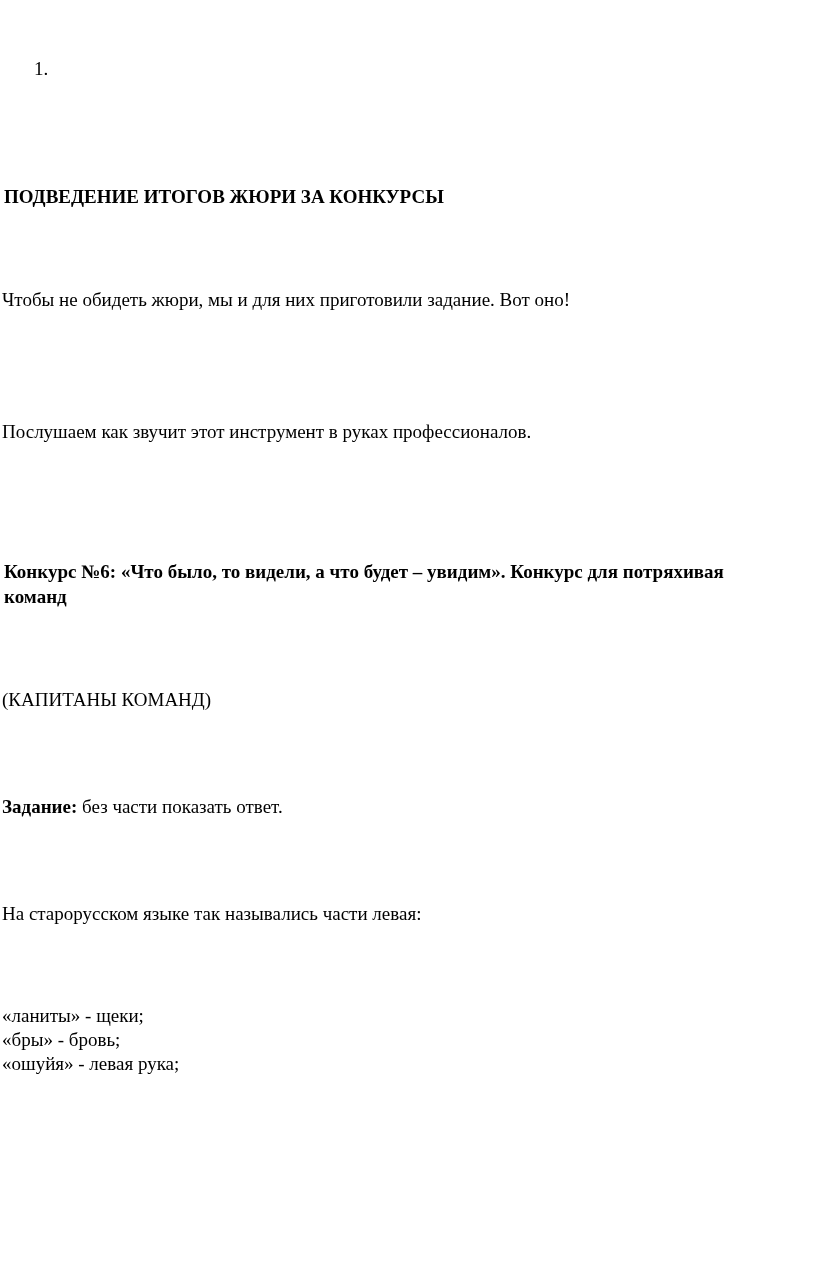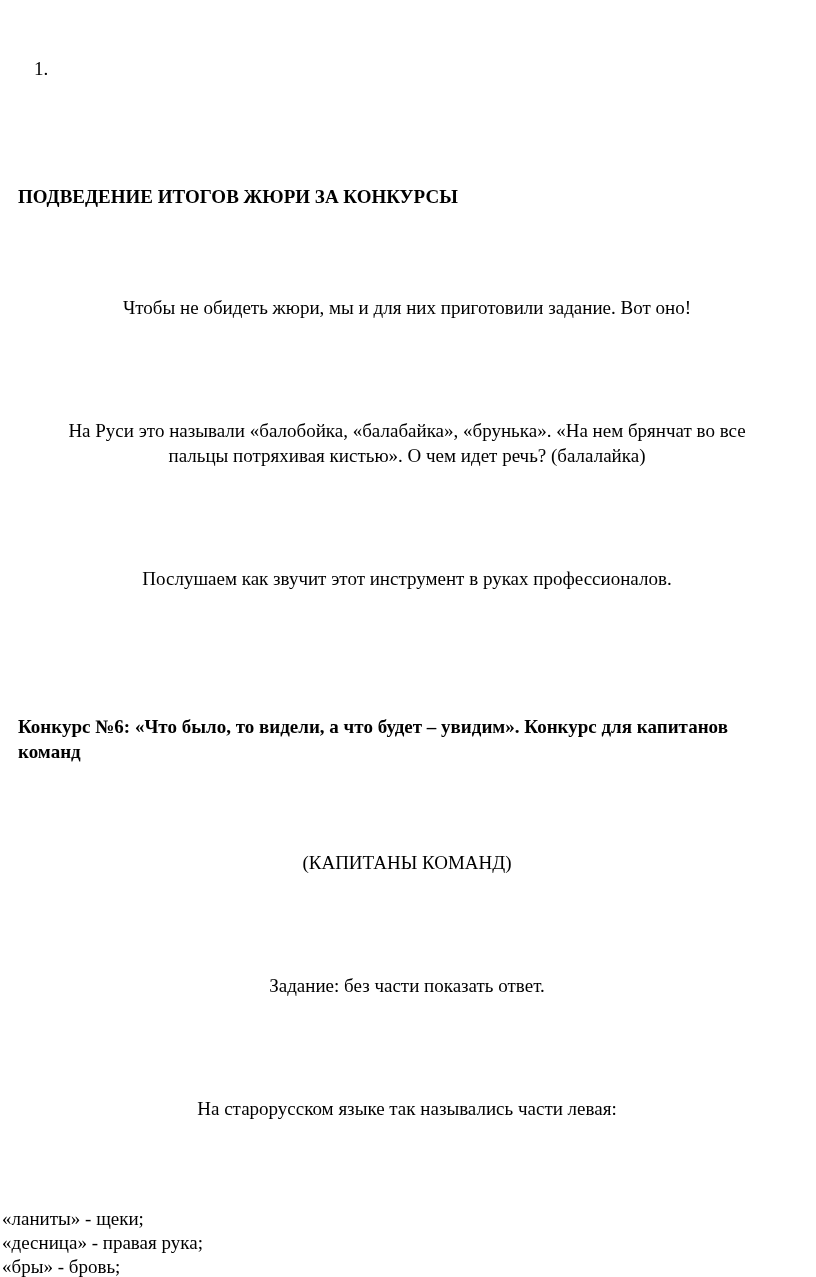--- a/index.html
+++ b/index.html
@@ -10,71 +10,69 @@
     box-sizing: border-box;
     background: #ffffff;
     color: #000000;
     font-family: "Liberation Serif", "DejaVu Serif", serif;
     font-size: 19px;
     line-height: 25px;
     padding: 6px 4px 0 2px;
     overflow: hidden;
     white-space: pre-line;
   }
-  .page p { margin: 24px 0; text-align: center; }
+  .page p { margin: 16px 0; }
   .heading {
     font-weight: bold;
     font-size: 19px;
-    margin: 12px 16px;
+    margin: 12px 2px;
   }
   .heading.spaced { margin-top: 24px; }
   .numbered-item {
     position: relative;
     padding-left: 61px;
     margin: 0 0 16px 0;
   }
   .numbered-item .num {
     position: absolute;
     left: 32px;
     top: 0;
     white-space: nowrap;
   }
   .lines-block { margin: 12px 0; }
   .lines-block div { line-height: 24px; }
-  b { font-weight: normal; }
+  b { font-weight: bold; }
 </style>
 </head>
 <body>
 
 <div class="page">
 
   <div class="numbered-item">
     <span class="num">1.</span>
   </div>
 
   <div class="heading">ПОДВЕДЕНИЕ ИТОГОВ ЖЮРИ ЗА КОНКУРСЫ</div>
 
   <p>Чтобы не обидеть жюри, мы и для них приготовили задание. Вот оно!</p>
 
-  <p>На Руси это называли «балобойка, «балабайка», «брунька». «На нем брянчат во все
-пальцы потряхивая кистью». О чем идет речь? (балалайка)</p>
 
   <p>Послушаем как звучит этот инструмент в руках профессионалов.</p>
 
 
-  <div class="heading spaced">Конкурс №6: «Что было, то видели, а что будет – увидим». Конкурс для капитанов
+  <div class="heading spaced">Конкурс №6: «Что было, то видели, а что будет – увидим». Конкурс для потряхивая
 команд</div>
 
   <p>(КАПИТАНЫ КОМАНД)</p>
 
   <p><b>Задание:</b><span> без части показать ответ.</span></p>
 
   <p>На старорусском языке так назывались части левая:</p>
 
-  <div class="lines-block"><div>«ланиты» - щеки;</div><div>«десница» - правая рука;</div><div>«бры» - бровь;</div><div>«ошуйя» - левая рука;</div></div>
+  <div class="lines-block"><div>«ланиты» - щеки;</div><div>«бры» - бровь;</div><div>«ошуйя» - левая рука;</div></div>
 
   
 
   
 
   
 
   
 
   

